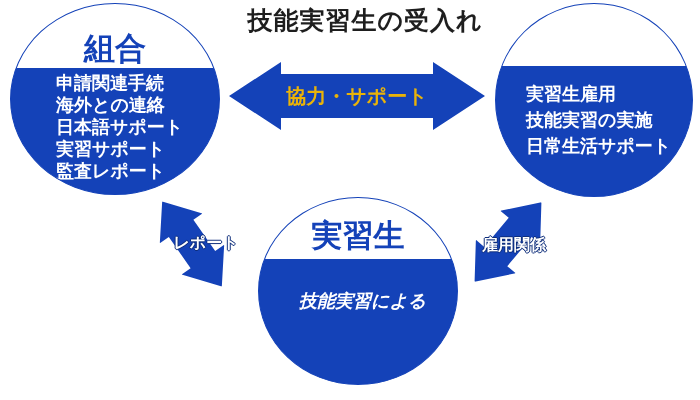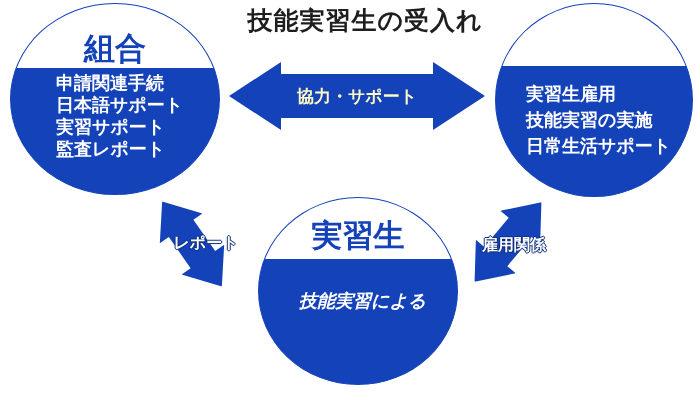--- a/index.html
+++ b/index.html
@@ -38,21 +38,21 @@
   .circle-union .items{left:45px;top:68px;line-height:22px;}
   .circle-company .items{left:30px;top:77px;line-height:26px;}
   .circle-trainee .items{left:40px;top:92px;line-height:22px;font-style:italic;}
   
   .h-arrow{
     position:absolute;left:229px;top:62px;width:256px;height:68px;
     background:var(--blue);display:flex;align-items:center;justify-content:center;
     clip-path:polygon(0 34px,52px 0,52px 12px,204px 12px,204px 0,256px 34px,
                       204px 68px,204px 56px,52px 56px,52px 68px);
   }
-  .h-arrow span{color:#fef9c3;font-weight:bold;font-size:17px;white-space:nowrap;}
+  .h-arrow span{color:#eab308;font-weight:bold;font-size:20px;white-space:nowrap;}
   
   .d-arrow{
     position:absolute;width:104px;height:52px;background:var(--blue);
     clip-path:polygon(0 26px,33px 0,33px 11px,71px 11px,71px 0,104px 26px,
                       71px 52px,71px 41px,33px 41px,33px 52px);
   }
   .d-arrow-left{left:140px;top:218px;transform:rotate(55deg);}
   .d-arrow-right{left:456px;top:216px;transform:rotate(-50deg);}
   .d-label{
     position:absolute;transform:translate(-50%,-50%);
@@ -66,20 +66,21 @@
 <body>
 
 <div class="canvas">
 
   <h1 class="main-title">技能実習生の受入れ</h1>
 
   <div class="circle circle-union">
     <div class="circle-title">組合</div>
     <div class="items">
       <div>申請関連手続</div>
+      <div>海外との連絡</div>
       <div>日本語サポート</div>
       <div>実習サポート</div>
       <div>監査レポート</div>
     </div>
   </div>
 
   <div class="circle circle-company">
     <div class="items">
       <div>実習生雇用</div>
       <div>技能実習の実施</div>

